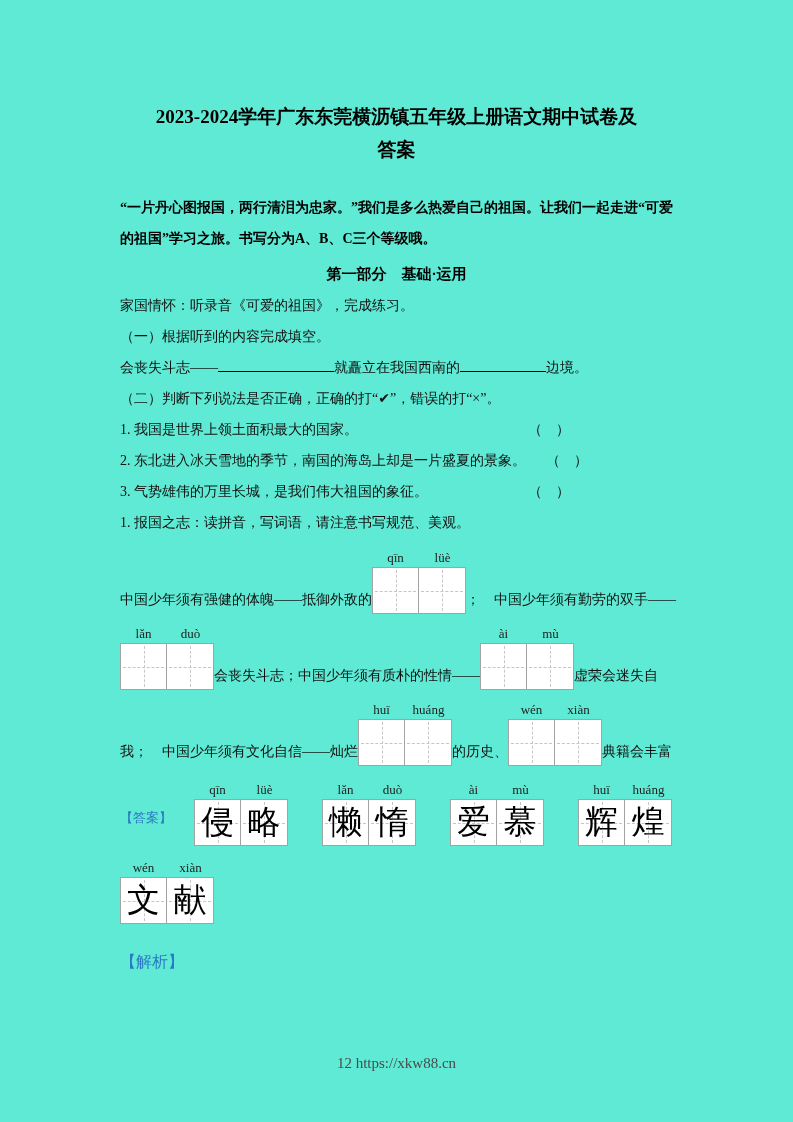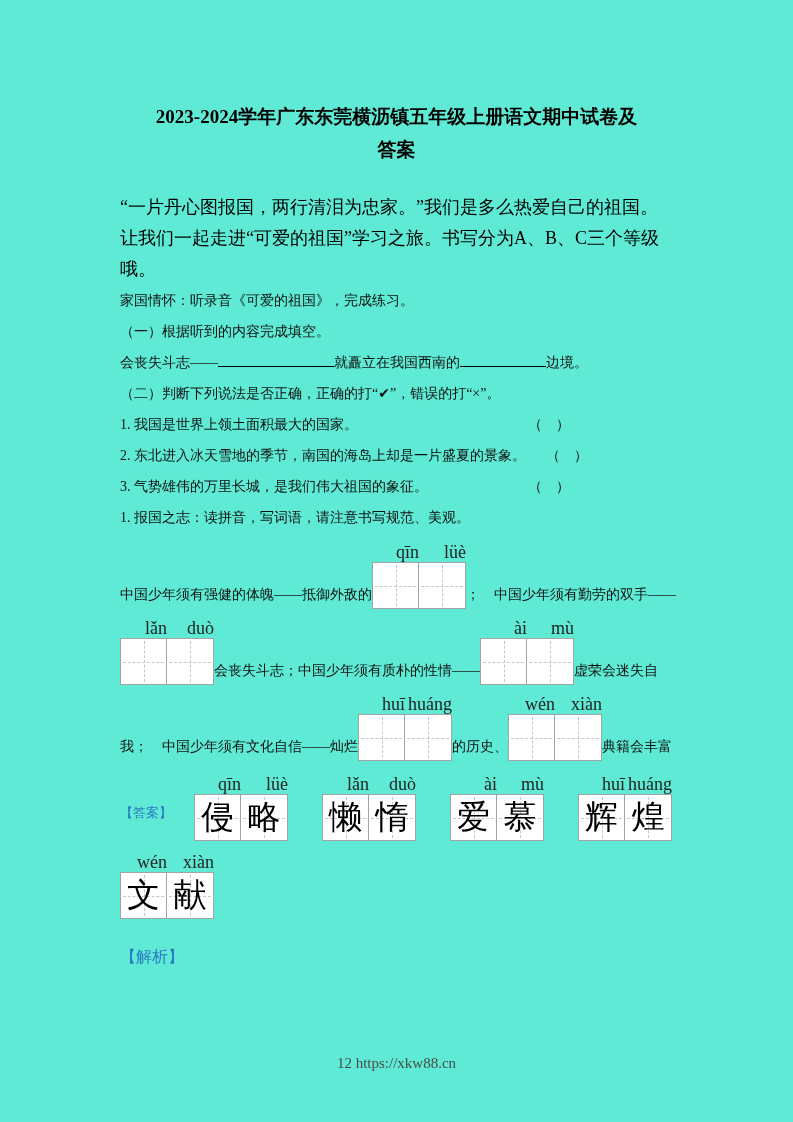--- a/index.html
+++ b/index.html
@@ -5,39 +5,39 @@
   html, body { margin:0; padding:0; background:#ffffff; }
   .page {
     width:793px; height:1122px; position:relative; background:#5eead4;
     font-family:"Liberation Serif","DejaVu Serif",serif; color:#111;
     overflow:hidden;
   }
   .content { position:absolute; left:120px; width:553px; top:0; }
 
   .title { margin-top:100px; text-align:center; font-size:19px; font-weight:bold; line-height:33px; color:#000; }
 
-  .intro { margin-top:26px; font-size:18px; font-weight:normal; line-height:31px; color:#000; }
+  .intro { margin-top:26px; font-size:14px; font-weight:bold; line-height:31px; color:#000; }
 
   .section-heading { margin-top:5px; text-align:center; font-size:15px; font-weight:bold; line-height:31px; color:#000; }
 
   .line { font-size:14px; line-height:31px; color:#111; }
 
   .judge { position:relative; }
   .paren { position:absolute; left:408px; top:0; }
   .paren.p2 { left:426px; }
 
   .blank { display:inline-block; width:116px; height:14px; border-bottom:1px solid #000; vertical-align:baseline; }
   .blank.b2 { width:86px; }
 
   .grid-line { white-space:nowrap; margin-top:12px; }
   .gt { display:inline-block; vertical-align:bottom; font-size:14px; line-height:18px; padding-bottom:5px; }
 
   .pg { display:inline-block; vertical-align:bottom; }
   .pg-pinyin { display:flex; margin-bottom:2px; }
-  .pg-pinyin span { flex:1; text-align:right; font-size:18px; color:#222; line-height:15px; }
+  .pg-pinyin span { flex:1; text-align:center; font-size:13px; color:#222; line-height:15px; }
   .pg-row { display:flex; }
   .cell { width:47px; height:47px; border:1px solid #a3a3a3; position:relative; background:#fff; box-sizing:border-box; }
   .cell:not(:first-child) { border-left:none; }
   .cell::before { content:""; position:absolute; left:50%; top:2px; bottom:2px; border-left:1px dashed #c6c6c6; }
   .cell::after  { content:""; position:absolute; top:50%; left:2px; right:2px; border-top:1px dashed #c6c6c6; }
   .cell .ch { position:absolute; left:0; top:0; right:0; bottom:0; display:flex; align-items:center; justify-content:center;
               font-size:33px; color:#000; z-index:1; font-family:"Liberation Serif","DejaVu Serif",serif; }
 
   .answers { display:flex; align-items:flex-end; margin-top:16px; }
   .ans-label { color:#2b79c2; font-size:13px; margin-bottom:19px; margin-right:22px; white-space:nowrap; }
@@ -56,20 +56,21 @@
 <div class="page">
   <div class="content">
 
     <div class="title">
       <div>2023-2024学年广东东莞横沥镇五年级上册语文期中试卷及</div>
       <div>答案</div>
     </div>
 
     <div class="intro">“一片丹心图报国，两行清泪为忠家。”我们是多么热爱自己的祖国。让我们一起走进“可爱的祖国”学习之旅。书写分为A、B、C三个等级哦。</div>
 
+    <div class="section-heading">第一部分　基础·运用</div>
 
     <div class="line">家国情怀：听录音《可爱的祖国》，完成练习。</div>
     <div class="line">（一）根据听到的内容完成填空。</div>
 
     <div class="line"><span>会丧失斗志——</span><span class="blank"></span><span>就矗立在我国西南的</span><span class="blank b2"></span><span>边境。</span></div>
 
     <div class="line">（二）判断下列说法是否正确，正确的打“✔”，错误的打“×”。</div>
 
     <div class="line judge">
       <span>1. 我国是世界上领土面积最大的国家。</span>

